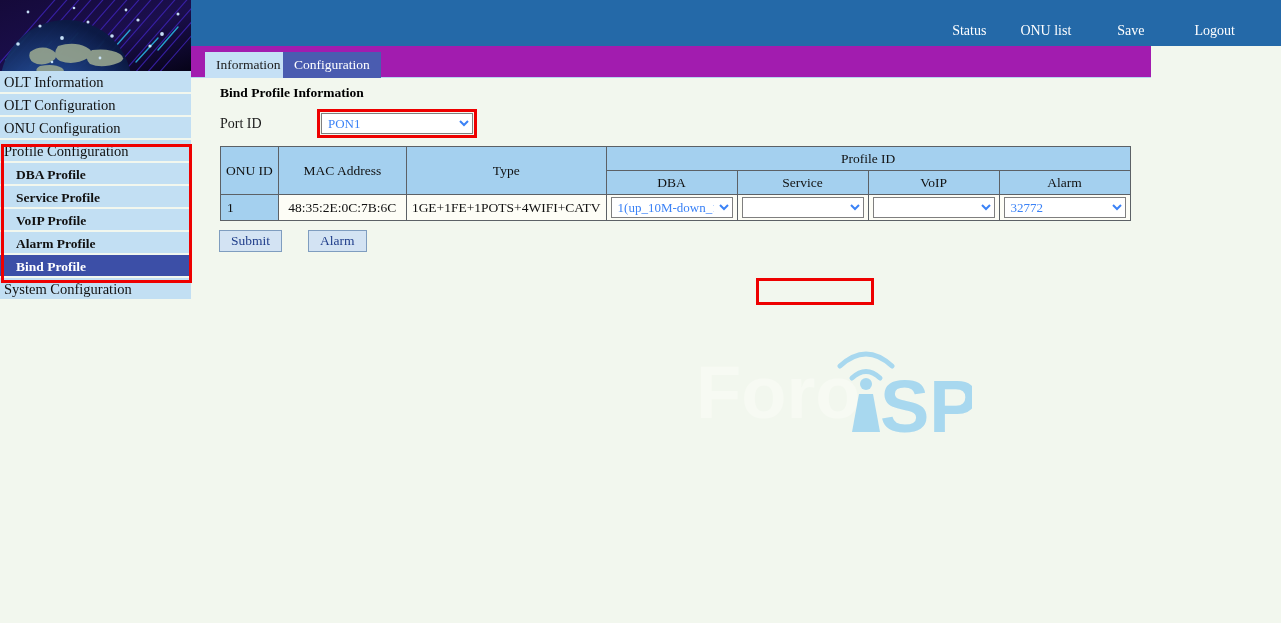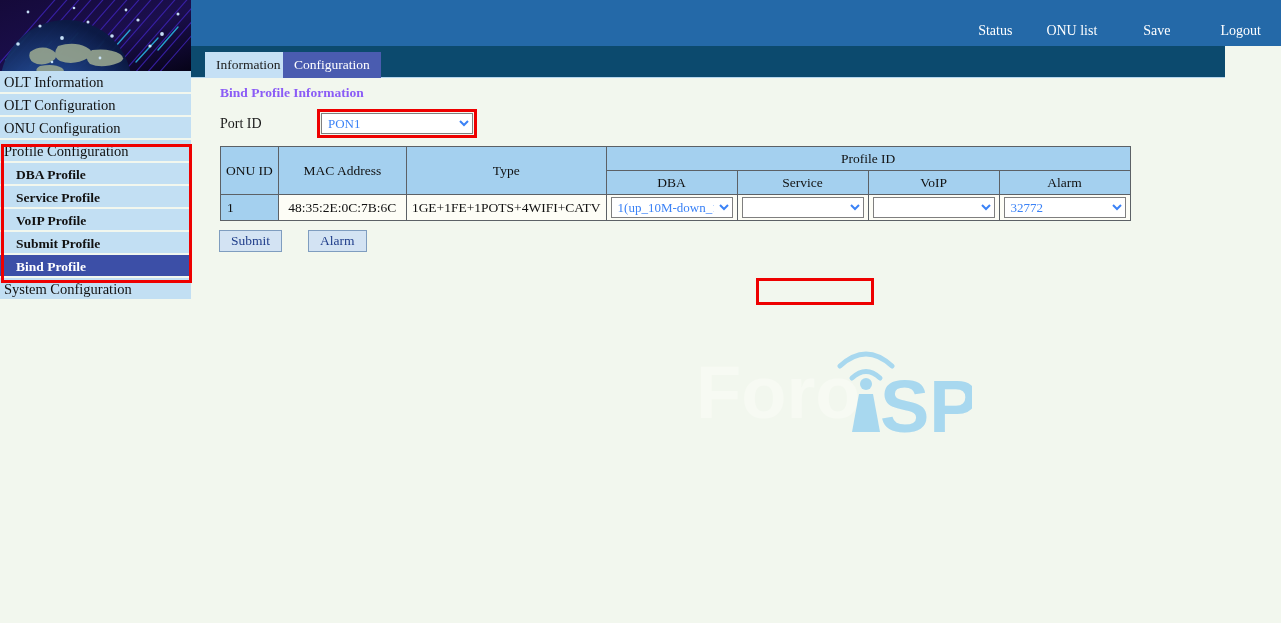--- a/index.html
+++ b/index.html
@@ -46,28 +46,28 @@
     color: #ffffff;
     font-size: 14px;
     text-decoration: none;
     padding: 0 2px;
     line-height: 46px;
     white-space: nowrap;
   }
   .nav-status { margin-right: 30px; }
   .nav-onulist { margin-right: 42px; }
   .nav-save { margin-right: 46px; }
-  .nav-logout { margin-right: 18px; }
+  .nav-logout { margin-right: 44px; }
 
   
   .tabstrip {
     position: absolute;
     left: 191px; top: 46px;
-    width: 1034px; height: 32px;
-    background: #0c4a6e;
+    width: 960px; height: 32px;
+    background: #a21caf;
     border-bottom: 1px solid #b6d6ee;
   }
   .tab {
     position: absolute;
     top: 6px;
     height: 26px;
     line-height: 26px;
     padding: 0 11px;
     font-size: 13.5px;
     color: #1a1a1a;
@@ -128,21 +128,21 @@
     left: 191px; top: 78px;
     width: 1090px; height: 545px;
     background: #f2f7ee;
   }
 
   .section-title {
     position: absolute;
     left: 29px; top: 7px;
     font-size: 13.5px;
     font-weight: bold;
-    color: #8b5cf6;
+    color: #000000;
   }
 
   .port-label {
     position: absolute;
     left: 29px; top: 38px;
     font-size: 14px;
     color: #1a1a1a;
   }
 
   
@@ -338,21 +338,21 @@
   </div>
 
   <div class="sidebar">
     <div class="side-item">OLT Information</div>
     <div class="side-item">OLT Configuration</div>
     <div class="side-item">ONU Configuration</div>
     <div class="side-item">Profile Configuration</div>
     <div class="side-item sub">DBA Profile</div>
     <div class="side-item sub">Service Profile</div>
     <div class="side-item sub">VoIP Profile</div>
-    <div class="side-item sub">Submit Profile</div>
+    <div class="side-item sub">Alarm Profile</div>
     <div class="side-item sub selected">Bind Profile</div>
     <div class="side-item">System Configuration</div>
   </div>
 
   <div class="redbox-sidebar"></div>
 
   <div class="content">
 
     <div class="watermark">
       <svg width="276" height="100" viewBox="0 0 276 100">

